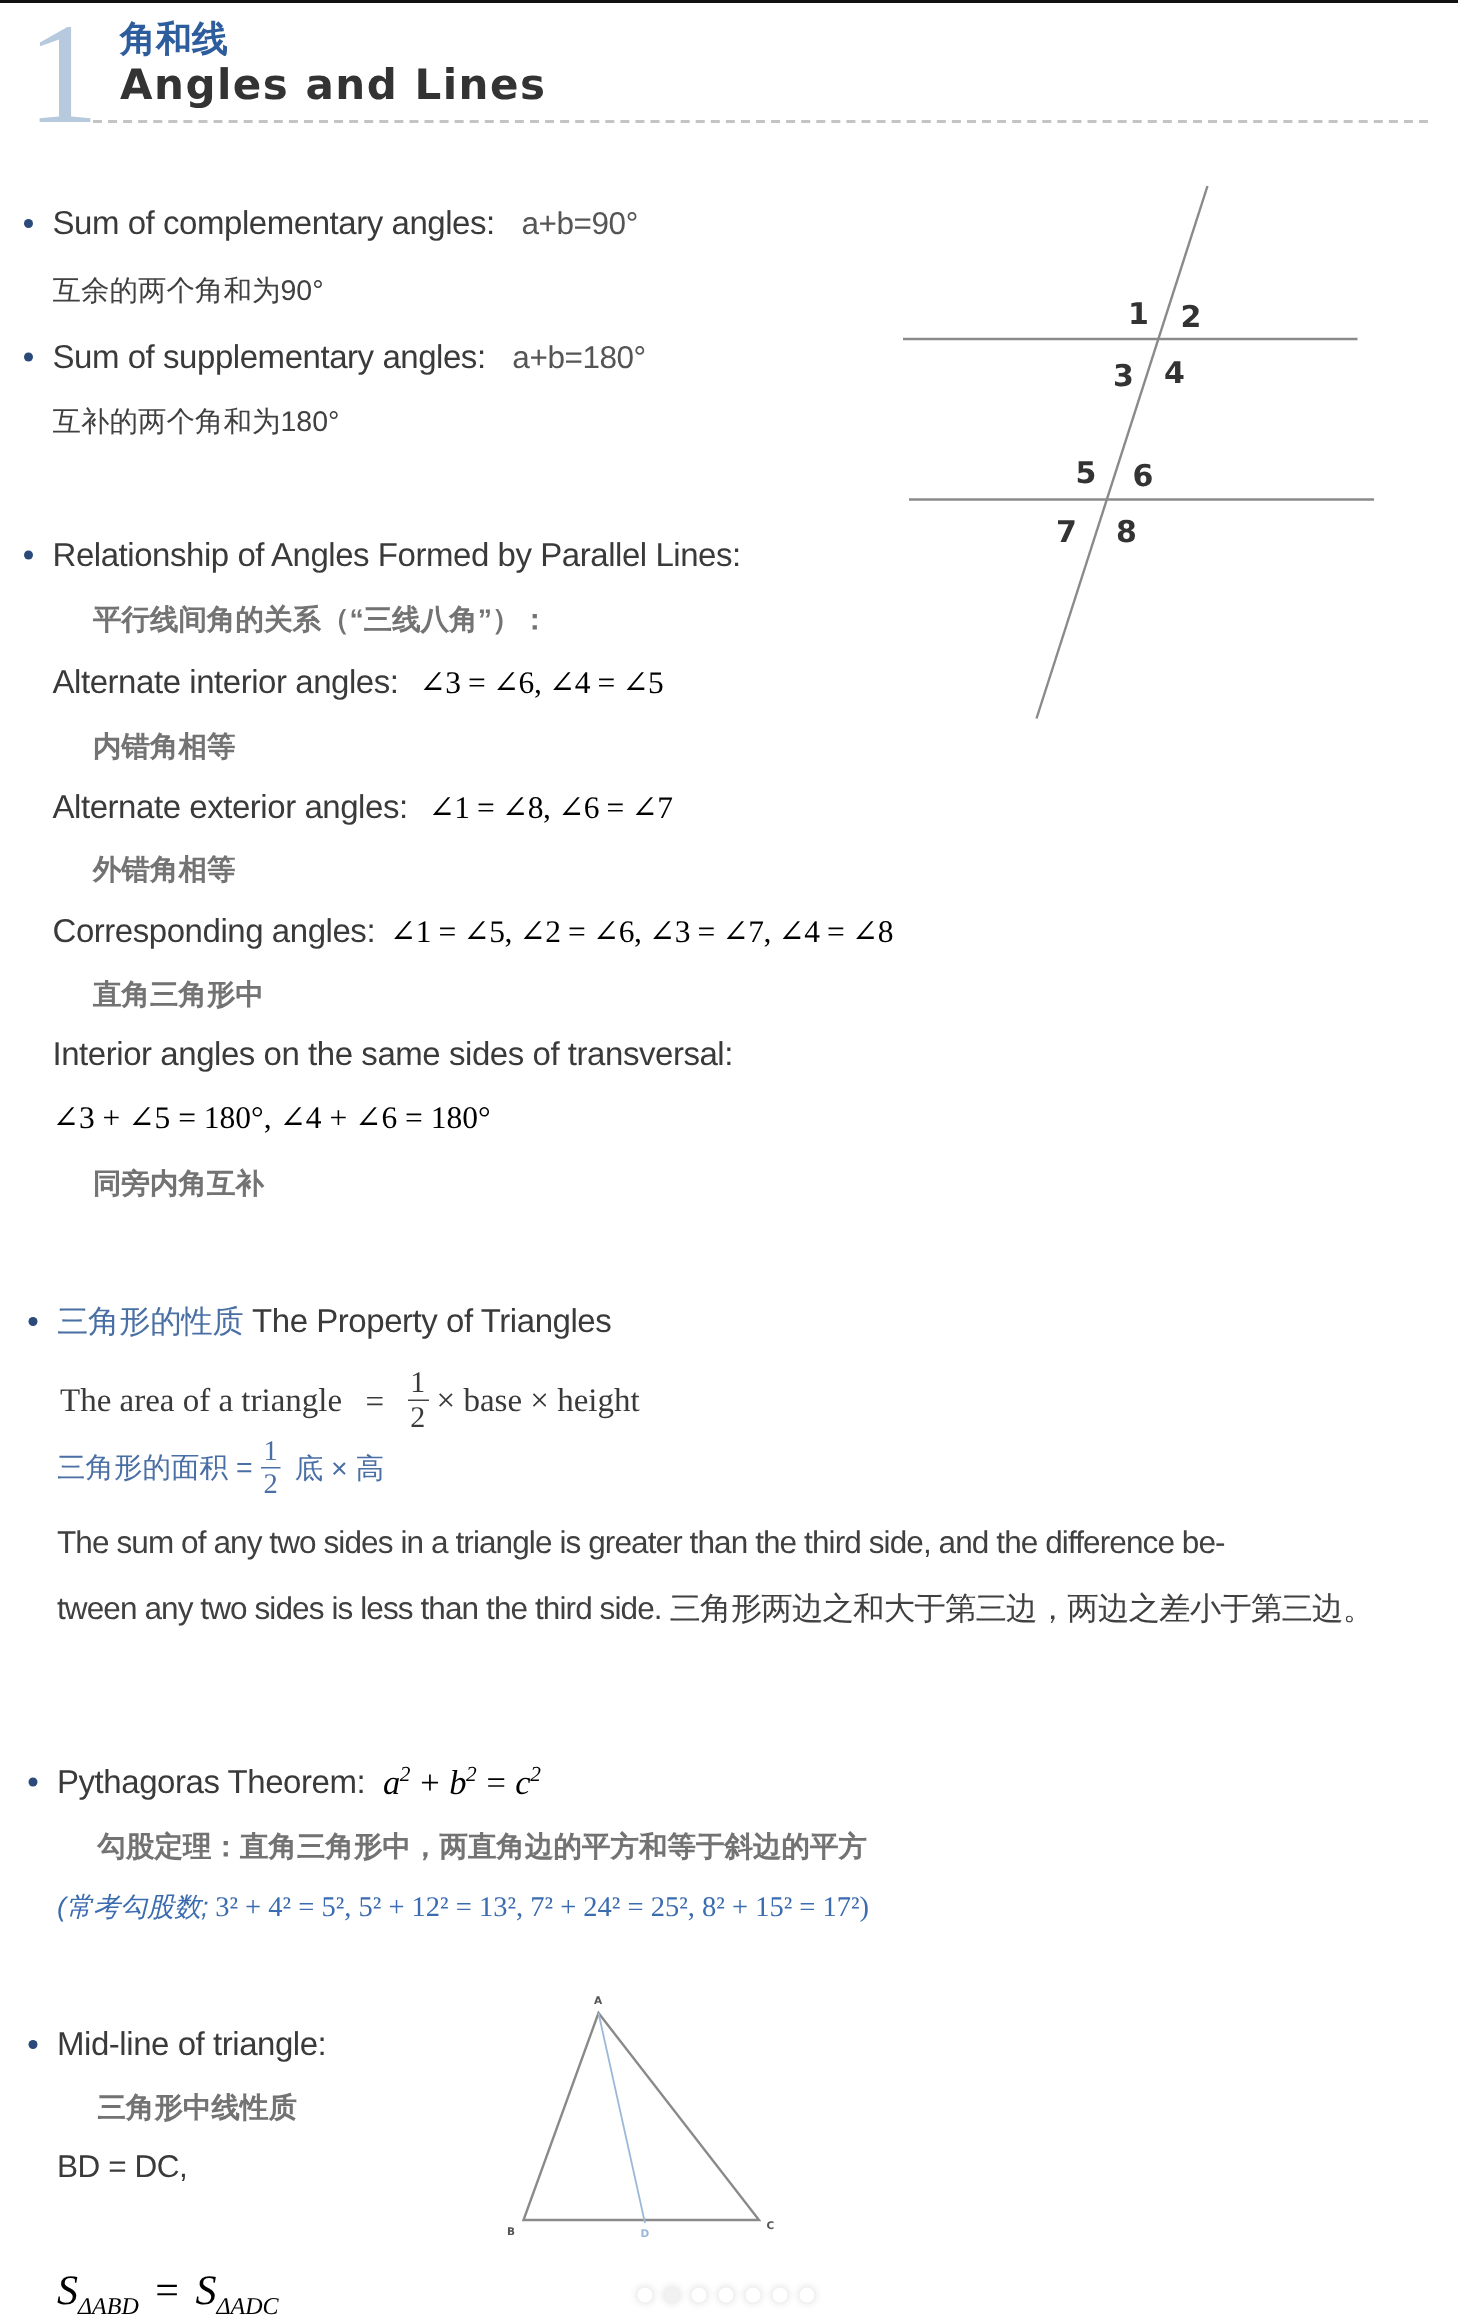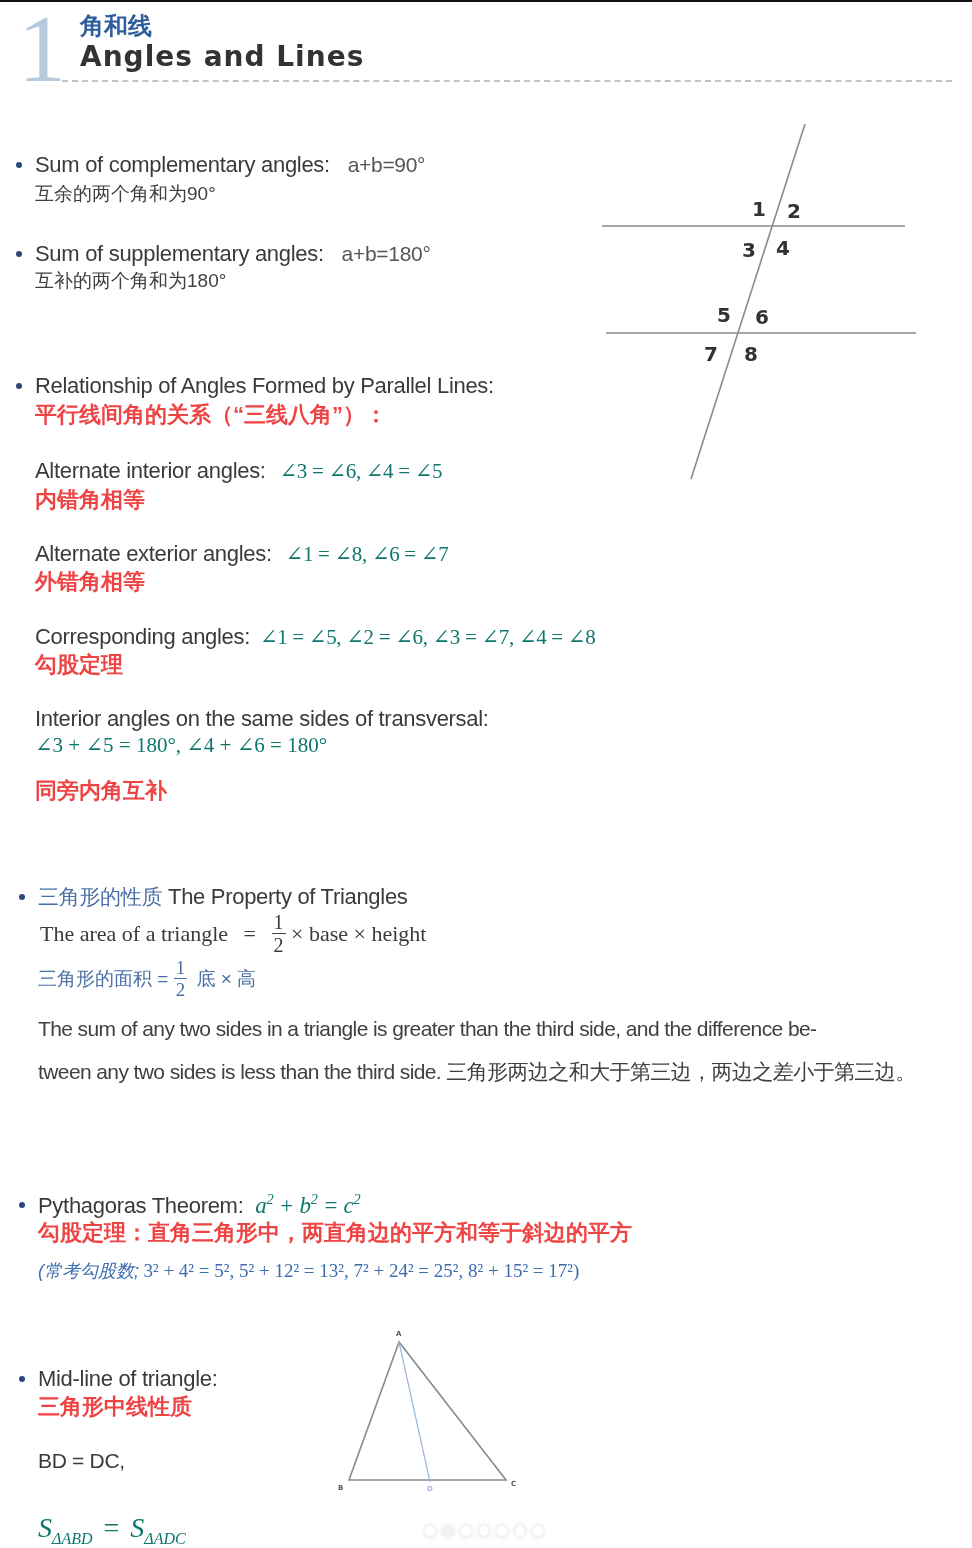--- a/index.html
+++ b/index.html
@@ -8,24 +8,24 @@
   .topbar { position:absolute; left:0; top:0; width:972px; height:2px; background:#111; }
   .abs { position:absolute; white-space:nowrap; }
   .bignum { left:18px; top:4px; font-family:"Liberation Serif","DejaVu Serif",serif;
             font-size:96px; line-height:90px; color:#b7c9dd; }
   .cn-title { left:80px; top:10px; font-size:24px; font-weight:bold; color:#2d5d9c; }
   .en-title { left:80px; top:40px; font-size:28px; font-weight:bold; color:#333;
               letter-spacing:1px; font-family:"DejaVu Sans", sans-serif; }
   .dashline { left:62px; top:80px; width:890px; height:0; border-top:2px dashed #c4c4c4; }
   .bullet::before { content:""; position:absolute; left:-19px; top:50%;
                     width:6px; height:6px; margin-top:-3px; border-radius:50%; background:#2b4a7a; }
-  .en { font-size:22px; color:#3a3a3a; letter-spacing:-0.3px;margin-top:16px; }
+  .en { font-size:22px; color:#3a3a3a; letter-spacing:-0.3px; }
   .blue { font-size:19px; color:#404040; }
-  .blue-b { font-size:22px; color:#ef4444; font-weight:bold; }
-  .math { font-family:"Liberation Serif","DejaVu Serif",serif; font-size:21px; color:#0f766e; }
+  .blue-b { font-size:19px; color:#737373; font-weight:bold;margin-left:27px; }
+  .math { font-family:"Liberation Serif","DejaVu Serif",serif; font-size:21px; color:#000000; }
   .math-sm { font-family:"Liberation Serif","DejaVu Serif",serif; font-size:20px; color:#555; }
   .serif-b { font-family:"Liberation Serif","DejaVu Serif",serif; font-size:22px; color:#3a3a3a; }
   .frac { display:inline-block; vertical-align:middle; text-align:center; line-height:1;
           font-family:"Liberation Serif","DejaVu Serif",serif; }
   .frac .n { display:block; border-bottom:1px solid #444; padding:0 2px 1px; }
   .frac .d { display:block; padding-top:1px; }
   .small-en { font-size:21px; color:#404040; letter-spacing:-0.6px; }
   .diagram { position:absolute; }
   .dots { left:425px; top:1522px; }
   .dot { display:inline-block; width:10px; height:10px; border-radius:50%; background:#fff;
@@ -84,21 +84,21 @@
 <div class="abs en" style="left:35px; top:525px;">
   <span>Alternate exterior angles:</span>
   <span class="math" style="margin-left:8px;">∠1 = ∠8, ∠6 = ∠7</span>
 </div>
 <div class="abs blue-b" style="left:35px; top:567px;">外错角相等</div>
 
 <div class="abs en" style="left:35px; top:608px;">
   <span>Corresponding angles:</span>
   <span class="math" style="margin-left:4px;">∠1 = ∠5, ∠2 = ∠6, ∠3 = ∠7, ∠4 = ∠8</span>
 </div>
-<div class="abs blue-b" style="left:35px; top:650px;">勾股定理</div>
+<div class="abs blue-b" style="left:35px; top:650px;">直角三角形中</div>
 
 <div class="abs en" style="left:35px; top:690px;">Interior angles on the same sides of transversal:</div>
 <div class="abs math" style="left:35px; top:733px;">∠3 + ∠5 = 180°, ∠4 + ∠6 = 180°</div>
 <div class="abs blue-b" style="left:35px; top:776px;">同旁内角互补</div>
 
 <div class="abs bullet en" style="left:38px; top:867px;">
   <span class="blue" style="font-size:21px; color:#4a6fa5;">三角形的性质</span>
   <span>The Property of Triangles</span>
 </div>
 

